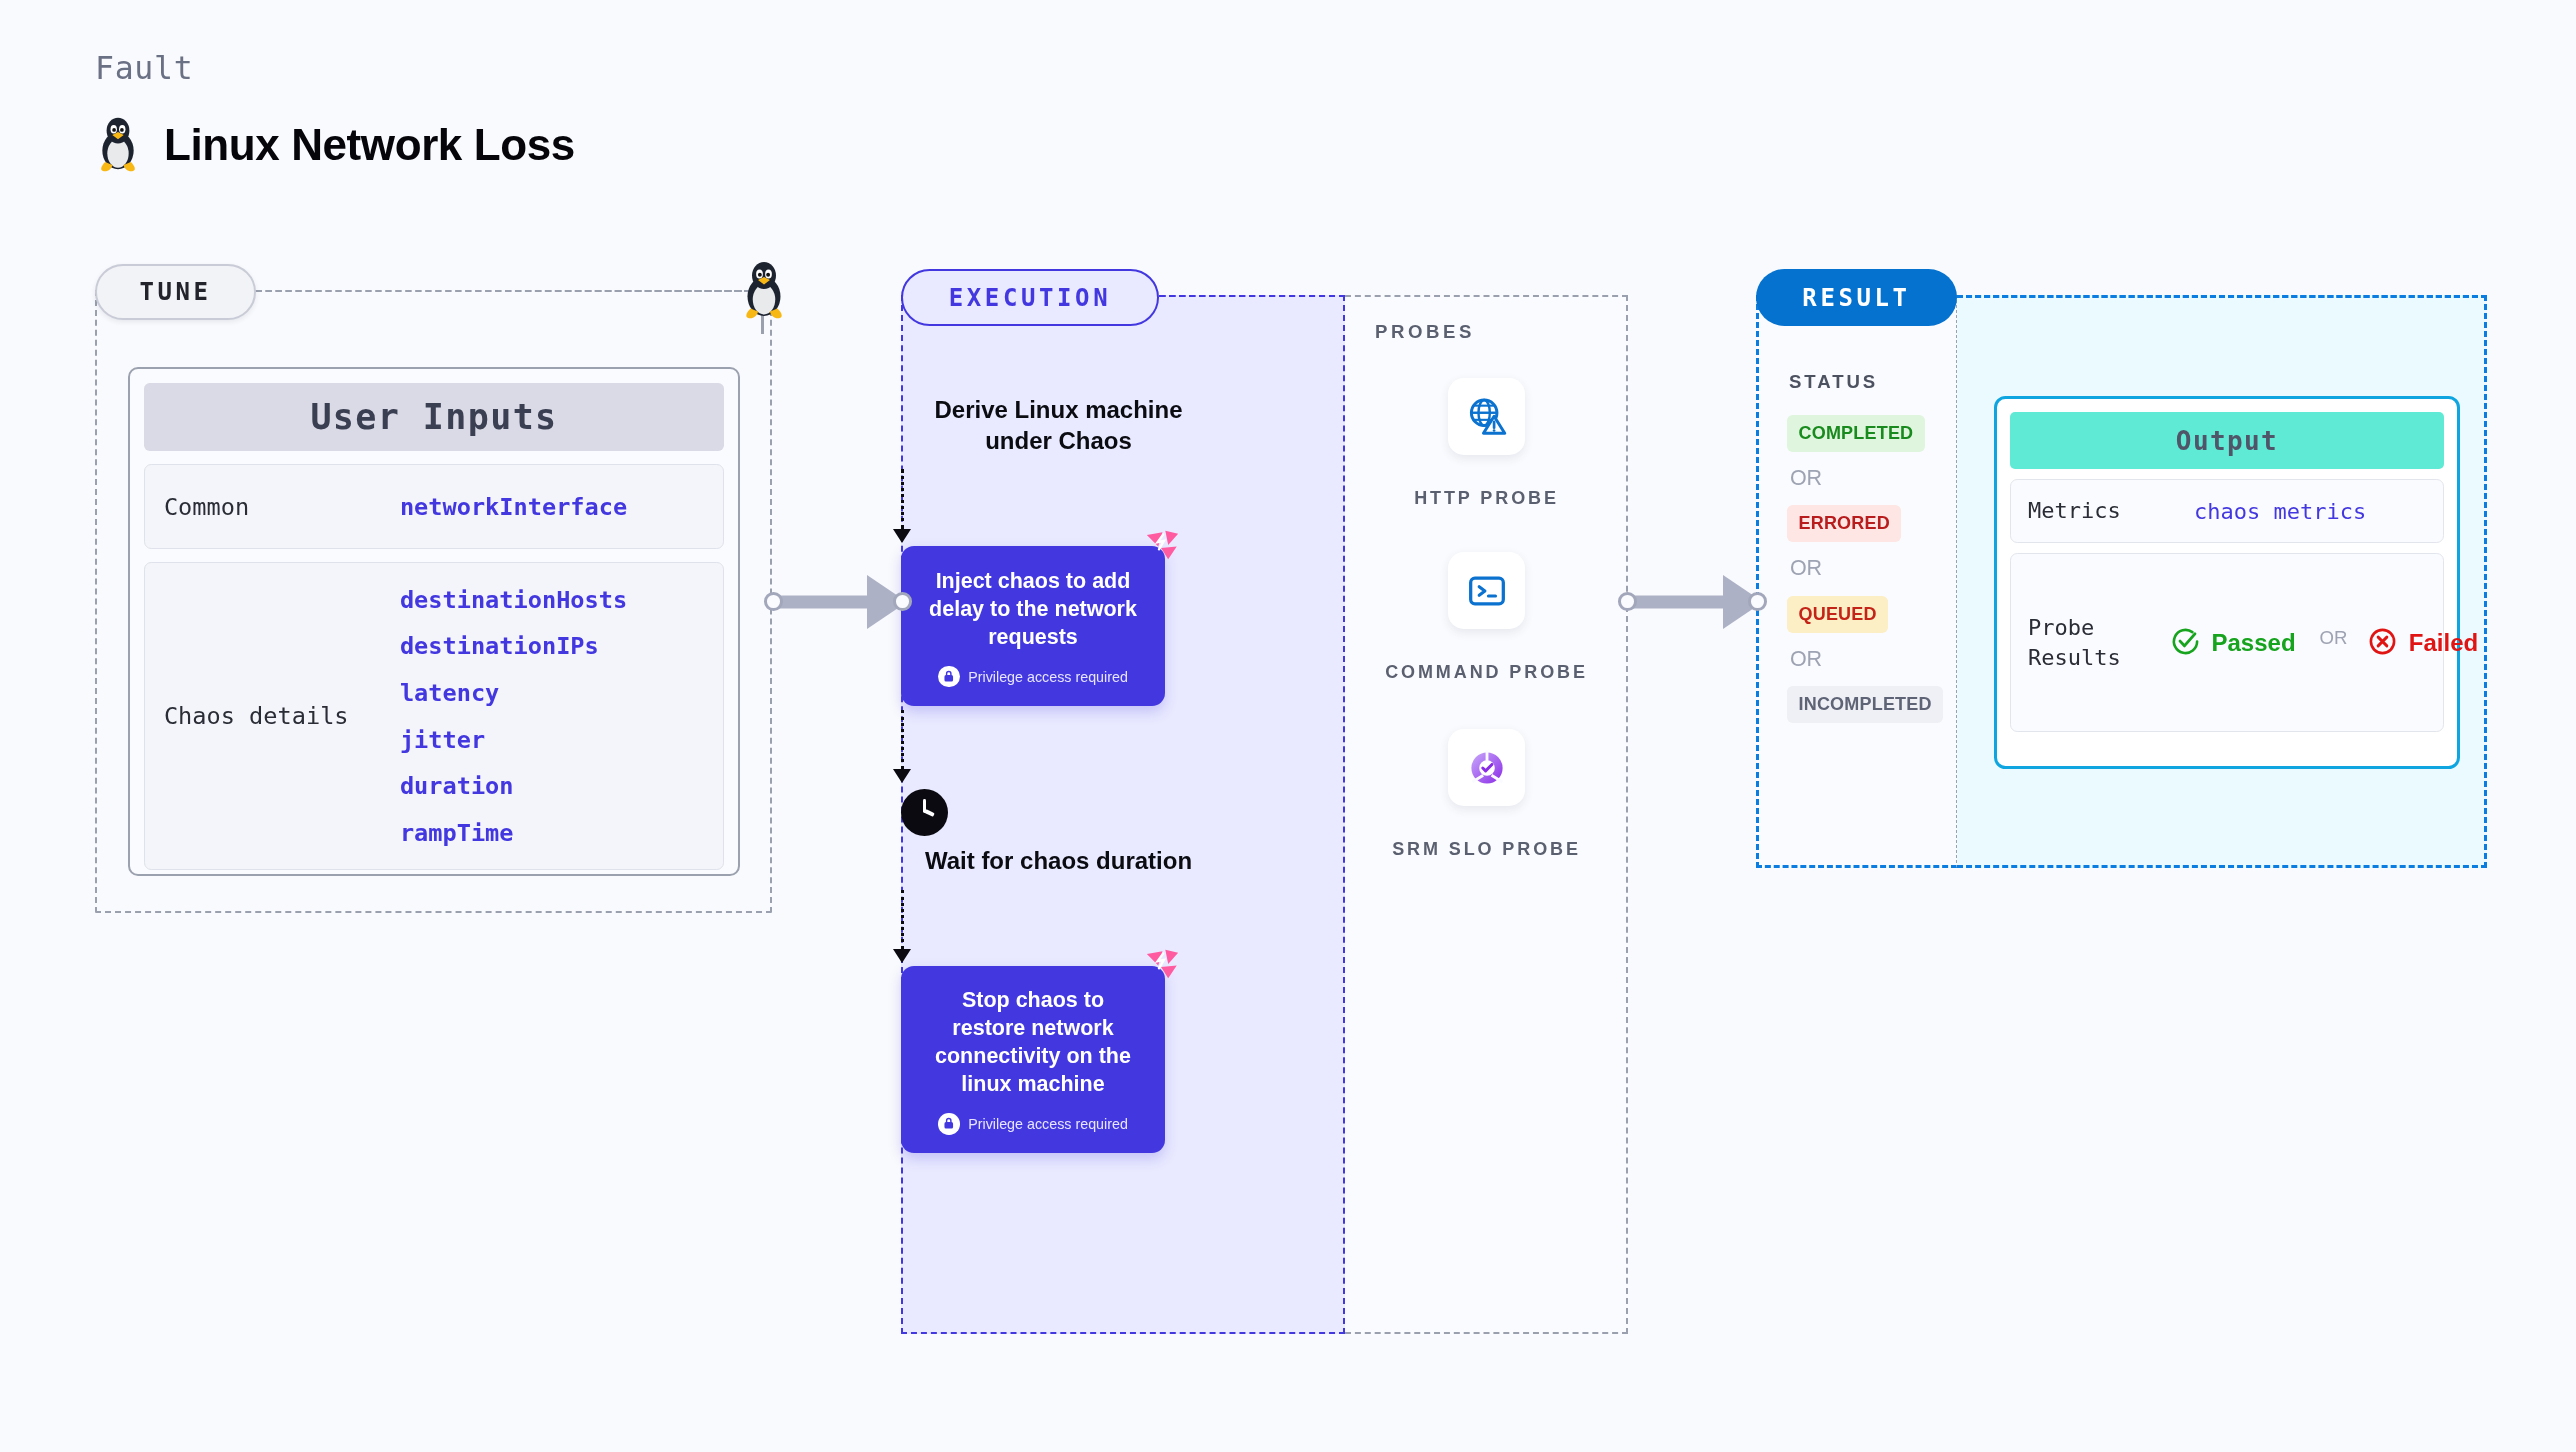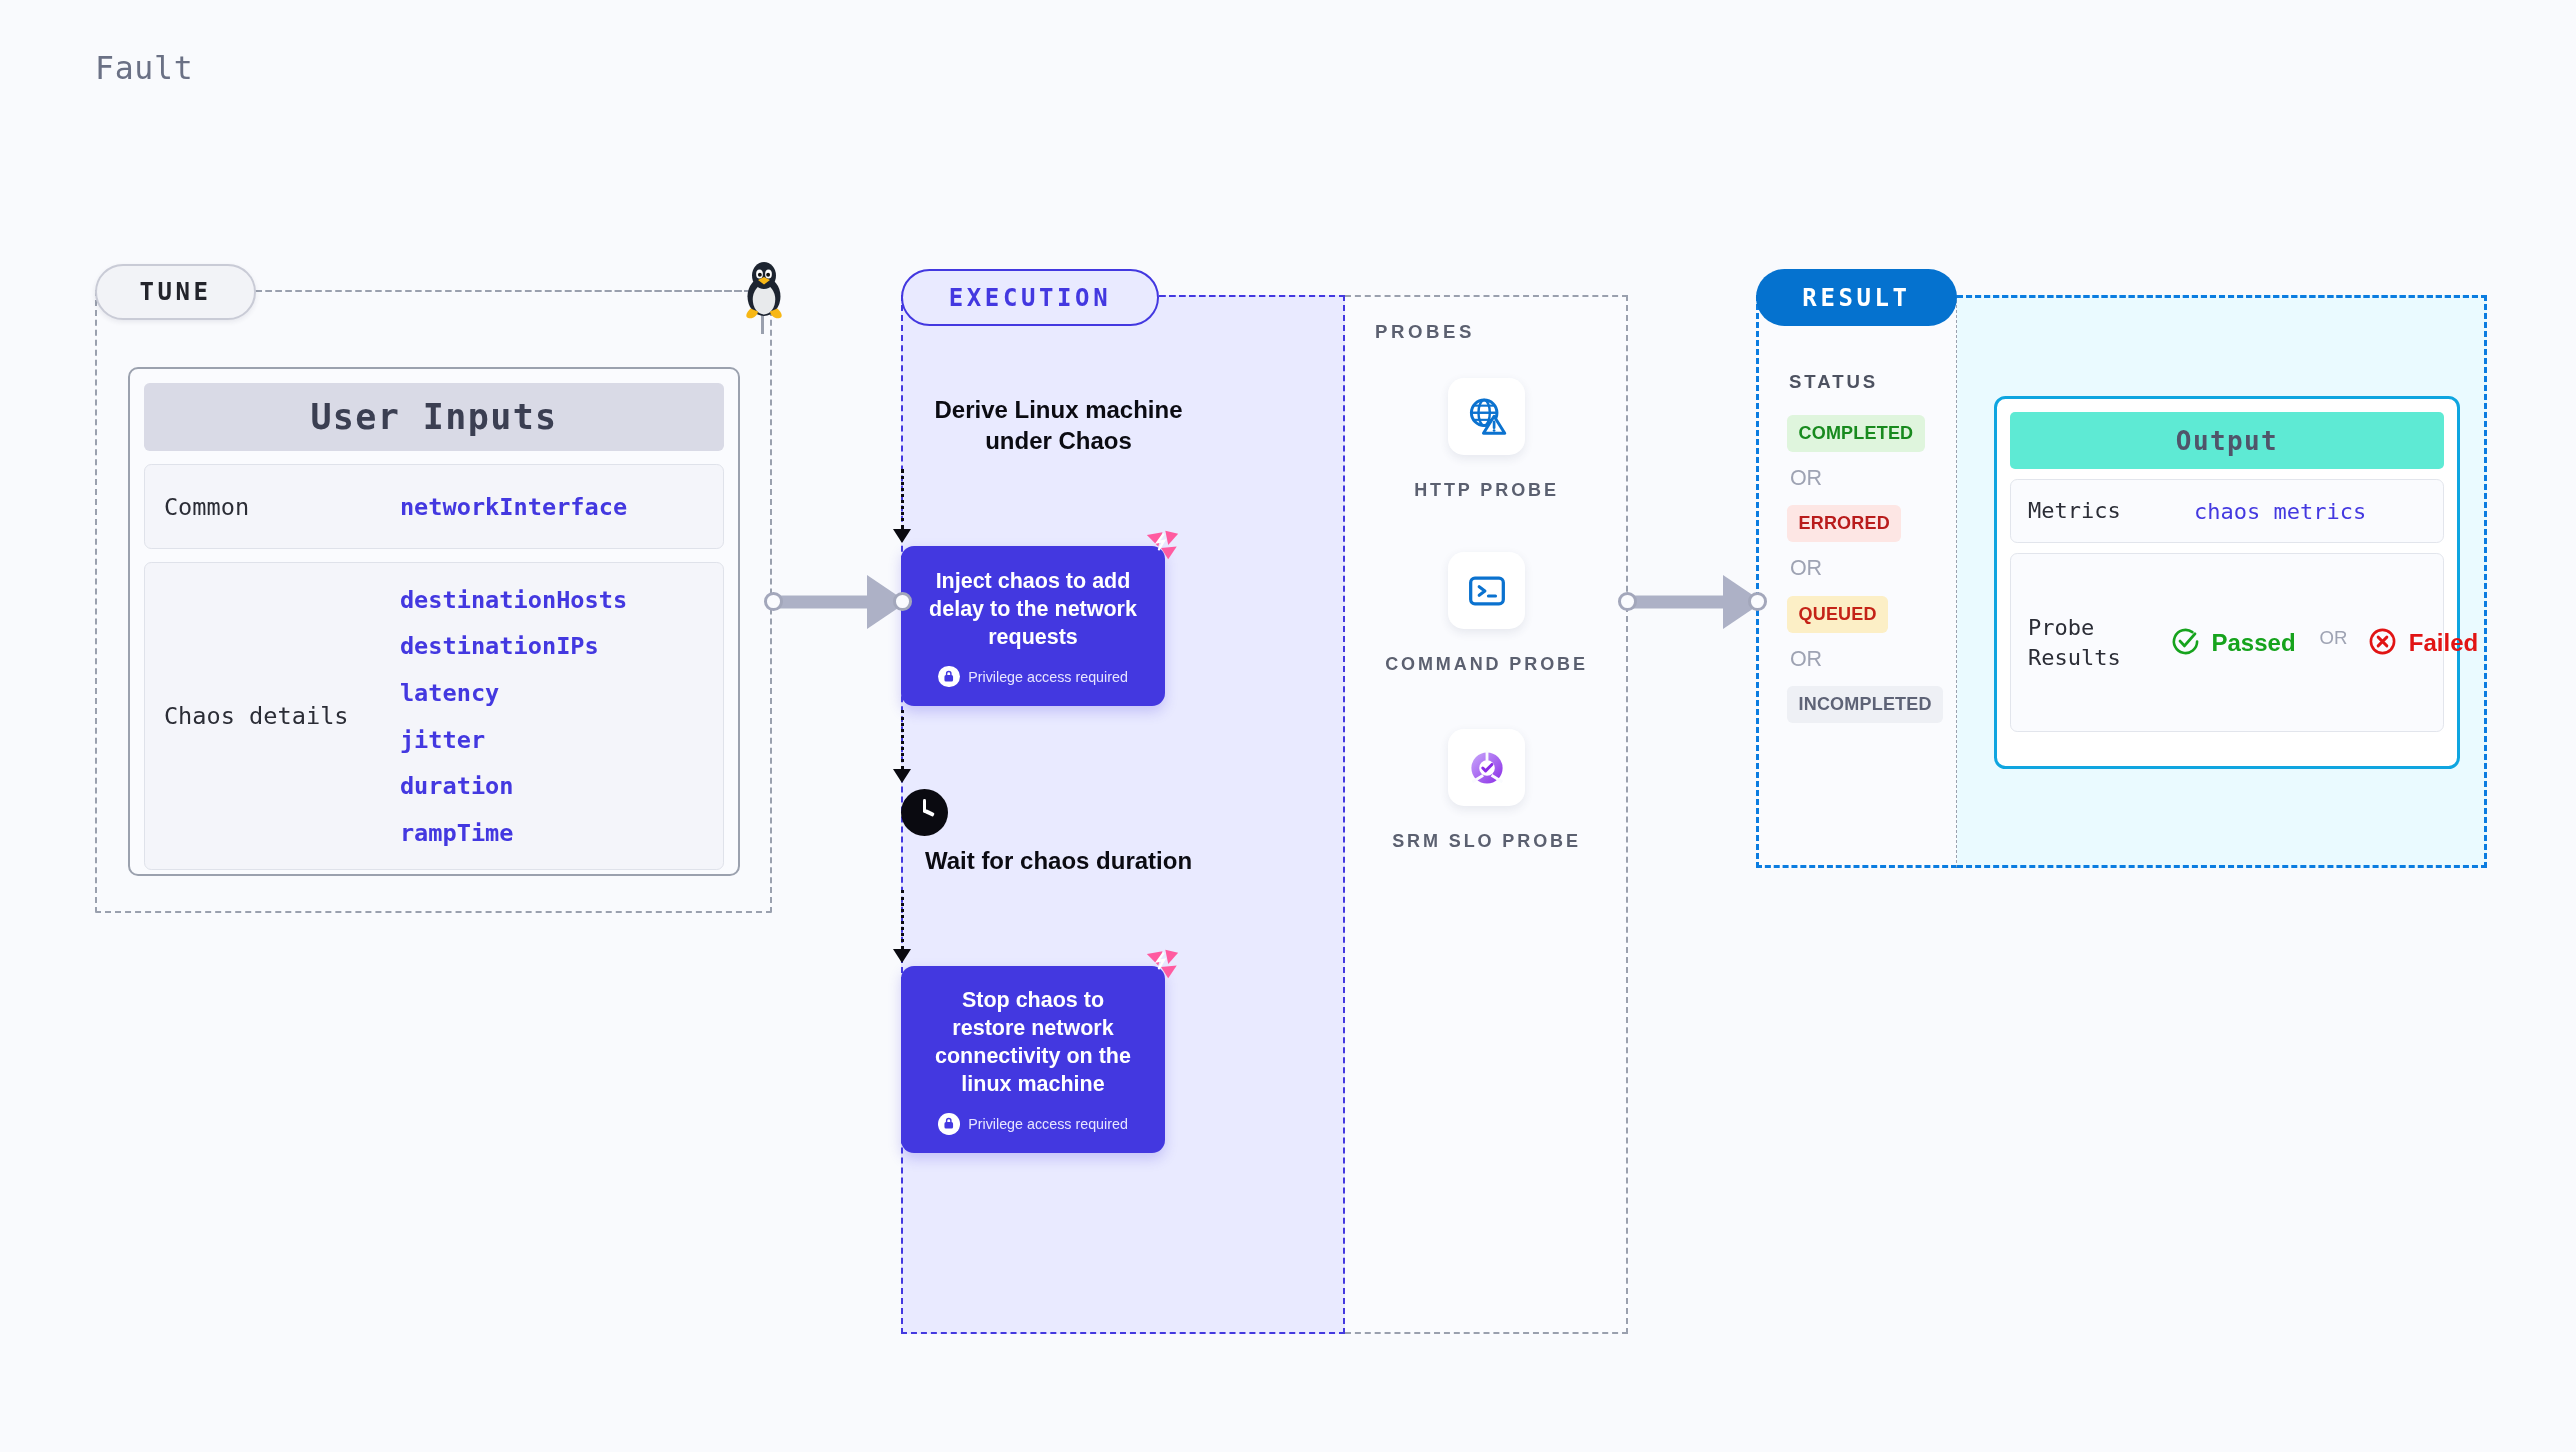--- a/index.html
+++ b/index.html
@@ -233,21 +233,21 @@
     position: absolute; width: 215px;
     display: flex; flex-direction: column; align-items: center;
   }
   .probe-tile {
     width: 77px; height: 77px; background: #fff;
     border-radius: 15.8px;
     box-shadow: 0 3.6px 10px rgba(40,50,90,.09);
     display: flex; align-items: center; justify-content: center;
   }
   .probe-label {
-    margin-top: 23px; text-align: right;
+    margin-top: 31px; text-align: right;
     font-size: 18px; font-weight: 700; color: #5b6070;
     letter-spacing: 2.9px; line-height: 1.35;
   }
 
   
   .status-title {
     position: absolute; left: 1789px; top: 371px;
     font-size: 18.6px; font-weight: 700; color: #4d5261;
     letter-spacing: 2.9px;
   }
@@ -302,20 +302,37 @@
   .res-word { font-size: 24px; font-weight: 700; }
   .res-or { font-size: 18.6px; color: #9ea3b3; margin-left: 2.9px; }
 </style>
 </head>
 <body>
 
 <div class="canvas">
 
   <div class="fault-label">Fault</div>
 
+  <div class="title-row">
+    <span>
+      <svg width="46" height="57" viewBox="0 0 64 80">
+        <ellipse cx="32" cy="50" rx="22" ry="26" fill="#1d2430"></ellipse>
+        <ellipse cx="32" cy="54" rx="15" ry="20" fill="#e8eaec"></ellipse>
+        <ellipse cx="32" cy="22" rx="16" ry="18" fill="#1d2430"></ellipse>
+        <ellipse cx="26" cy="20" rx="4.5" ry="6" fill="#fff"></ellipse>
+        <ellipse cx="38" cy="20" rx="4.5" ry="6" fill="#fff"></ellipse>
+        <circle cx="26.5" cy="21" r="2.6" fill="#111"></circle>
+        <circle cx="37.5" cy="21" r="2.6" fill="#111"></circle>
+        <path d="M24 28 L32 24 L40 28 L32 34 Z" fill="#f7b715"></path>
+        <path d="M14 66 C8 72 6 78 12 79 C18 80 24 74 24 70 Z" fill="#f7b715"></path>
+        <path d="M50 66 C56 72 58 78 52 79 C46 80 40 74 40 70 Z" fill="#f7b715"></path>
+      </svg>
+    </span>
+    <span class="title-text">Linux Network Loss</span>
+  </div>
 
   <div class="region tune"></div>
   <div class="tune-connector"></div>
   <div class="penguin-stem"></div>
   <div class="penguin-top">
     <svg width="52" height="60" viewBox="0 0 64 80">
       <ellipse cx="32" cy="50" rx="22" ry="26" fill="#1d2430"></ellipse>
       <ellipse cx="32" cy="54" rx="15" ry="20" fill="#e8eaec"></ellipse>
       <ellipse cx="32" cy="22" rx="16" ry="18" fill="#1d2430"></ellipse>
       <ellipse cx="26" cy="20" rx="4.5" ry="6" fill="#fff"></ellipse>

